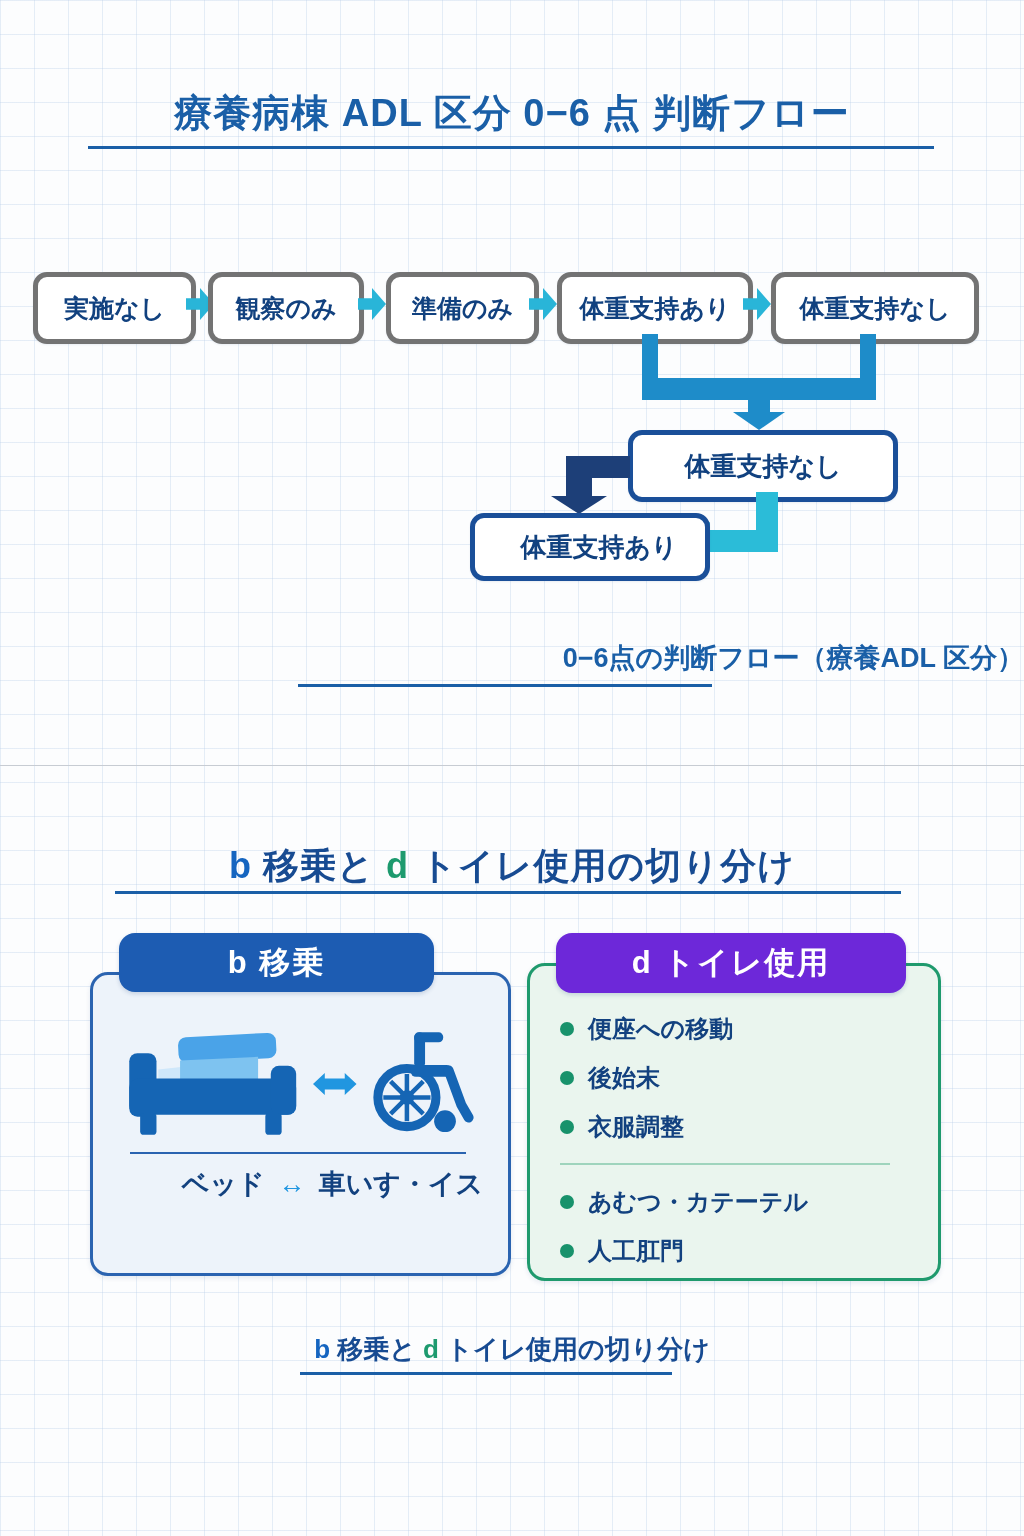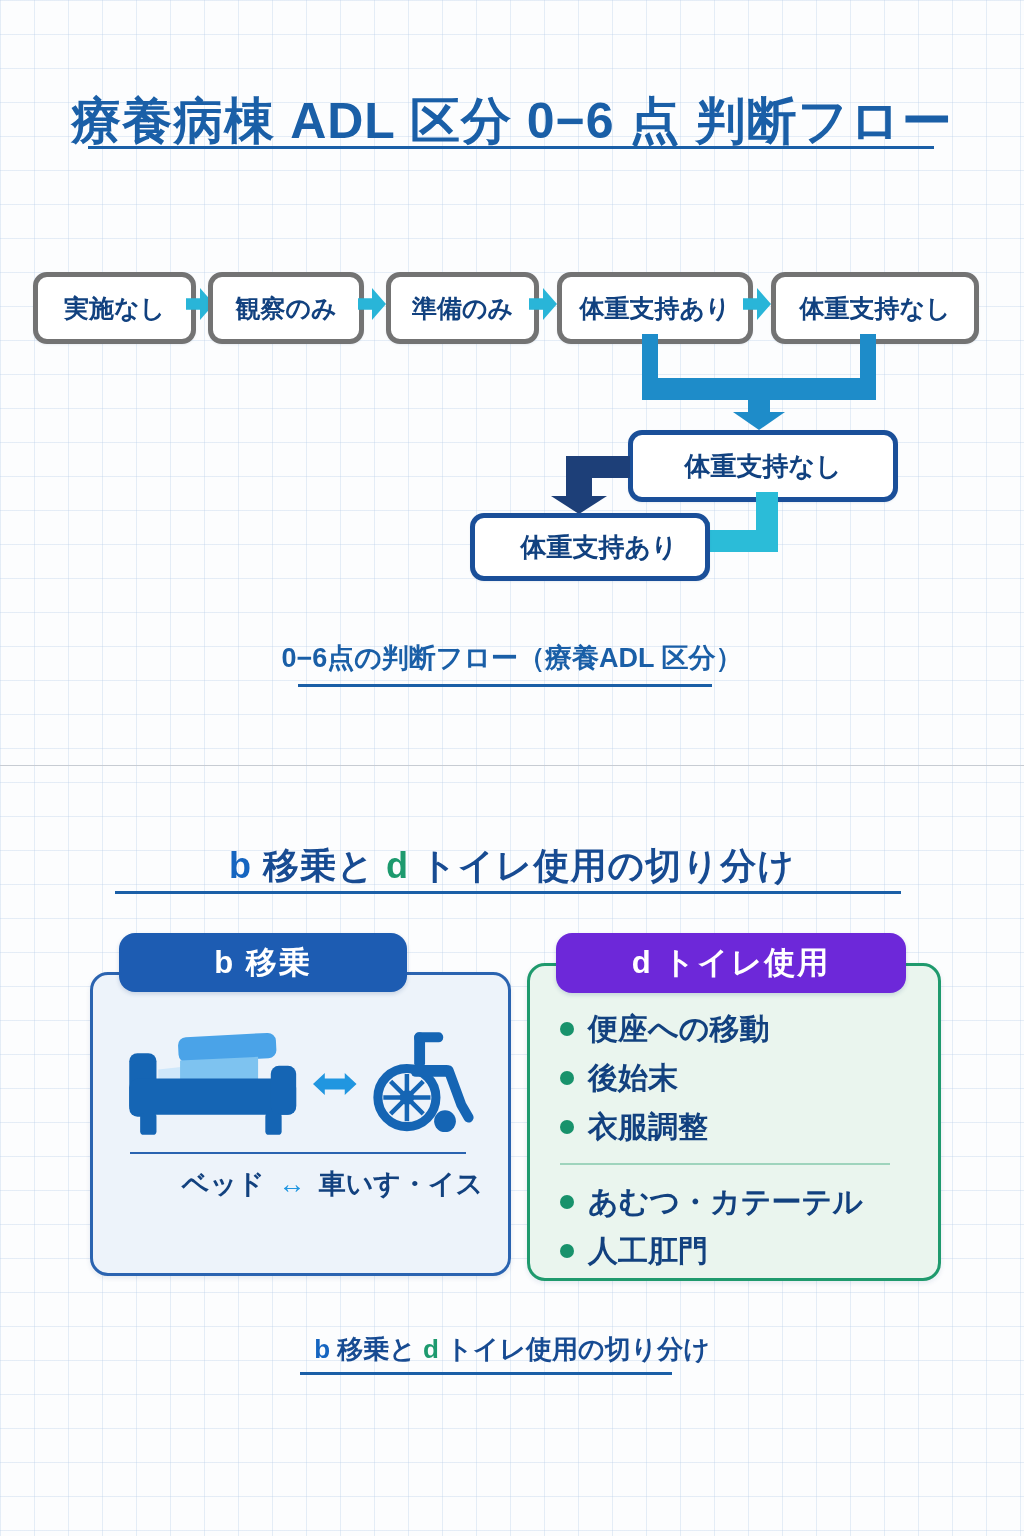--- a/index.html
+++ b/index.html
@@ -10,21 +10,21 @@
     background-image:
       linear-gradient(to right, rgba(190,210,235,.38) 1px, transparent 1px),
       linear-gradient(to bottom, rgba(190,210,235,.38) 1px, transparent 1px);
     background-size:34px 34px;
   }
   .abs{position:absolute;}
 
   
   .main-title{
     left:0;right:0;top:88px;text-align:center;
-    font-size:50px;font-weight:800;color:#1a5fa7;letter-spacing:1px;
+    font-size:38px;font-weight:800;color:#1a5fa7;letter-spacing:1px;
   }
   .main-title-underline{left:88px;top:146px;width:846px;height:3px;background:#1a5fa7;}
 
   .fbox{
     background:#ffffff;border:5px solid #737373;border-radius:14px;
     display:flex;align-items:center;justify-content:center;
     color:#11417f;font-weight:800;font-size:25px;white-space:nowrap;
     box-shadow:0 1px 2px rgba(20,60,120,.08);
   }
   .fbox.dark{border-color:#1a4f99;font-size:26px;}
@@ -33,21 +33,21 @@
     background:#29b5d8;
     clip-path:polygon(0 32%,50% 32%,50% 0,100% 50%,50% 100%,50% 68%,0 68%);
   }
   .conn{background:#1e8cc9;}
   .head-down{clip-path:polygon(0 0,100% 0,50% 100%);}
   .navy{background:#1d3f78;}
   .cyan{background:#2bbcd8;}
   .head-left{clip-path:polygon(100% 0,0 50%,100% 100%);}
 
   .flow-caption{
-    left:0;right:0;top:640px;text-align:center;
+    left:0;right:0;top:640px;text-align:right;
     font-size:27px;font-weight:800;color:#1a5fa7;
   }
   .flow-caption-underline{left:298px;top:684px;width:414px;height:3px;background:#1a5fa7;}
 
   .section-divider{left:0;top:765px;width:1024px;height:1px;background:#c7ccd3;}
 
   
   .split-title{
     left:0;right:0;top:842px;text-align:center;
     font-size:36px;font-weight:800;color:#174b92;letter-spacing:1px;
@@ -58,35 +58,35 @@
 
   .card{border-radius:18px;box-shadow:0 2px 5px rgba(20,60,120,.10);}
   .card-blue{left:90px;top:972px;width:415px;height:298px;background:#edf3fa;border:3px solid #2a63b0;}
   .card-green{left:527px;top:963px;width:408px;height:312px;background:#eaf5ee;border:3px solid #1f9a6d;}
 
   .pill{
     border-radius:16px;display:flex;align-items:center;justify-content:center;
     color:#ffffff;font-weight:800;font-size:31px;letter-spacing:2px;
     box-shadow:0 2px 4px rgba(20,60,120,.18);
   }
-  .pill-blue{left:119px;top:933px;width:288px;height:59px;background:#1d5cb2;}
+  .pill-blue{left:119px;top:933px;width:315px;height:59px;background:#1d5cb2;}
   .pill-green{left:556px;top:933px;width:350px;height:60px;background:#6d28d9;}
 
   .bed-graphic{left:122px;top:1028px;width:352px;height:112px;display:flex;align-items:center;justify-content:center;gap:10px;}
   .blue-divider{left:130px;top:1152px;width:336px;height:2px;background:#2a63b0;}
   .bed-caption{
     left:90px;top:1166px;width:415px;text-align:center;
     font-size:27px;font-weight:800;color:#12417f;white-space:nowrap;padding-left:35px;
   }
   .bed-caption .cap-arrow{color:#2196e0;padding:0 6px;}
 
   .bullet-list{left:560px;top:1012px;width:350px;display:flex;flex-direction:column;}
   .bullet-row{display:flex;align-items:center;gap:14px;height:34px;margin-bottom:15px;}
   .bullet-dot{width:14px;height:14px;border-radius:50%;background:#18926b;flex:0 0 auto;}
-  .bullet-text{font-size:30px;font-weight:800;color:#12417f;white-space:nowrap;}
+  .bullet-text{font-size:24px;font-weight:800;color:#12417f;white-space:nowrap;}
   .green-divider{height:2px;background:#9fd4bd;margin:4px 0 20px 0;width:330px;}
 
   .bottom-caption{
     left:0;right:0;top:1332px;text-align:center;
     font-size:26px;font-weight:800;color:#174b92;
   }
   .bottom-caption .b-letter{color:#1565c0;}
   .bottom-caption .d-letter{color:#1d9a6e;}
   .bottom-caption-underline{left:300px;top:1372px;width:372px;height:3px;background:#1a5fa7;}
 </style>

